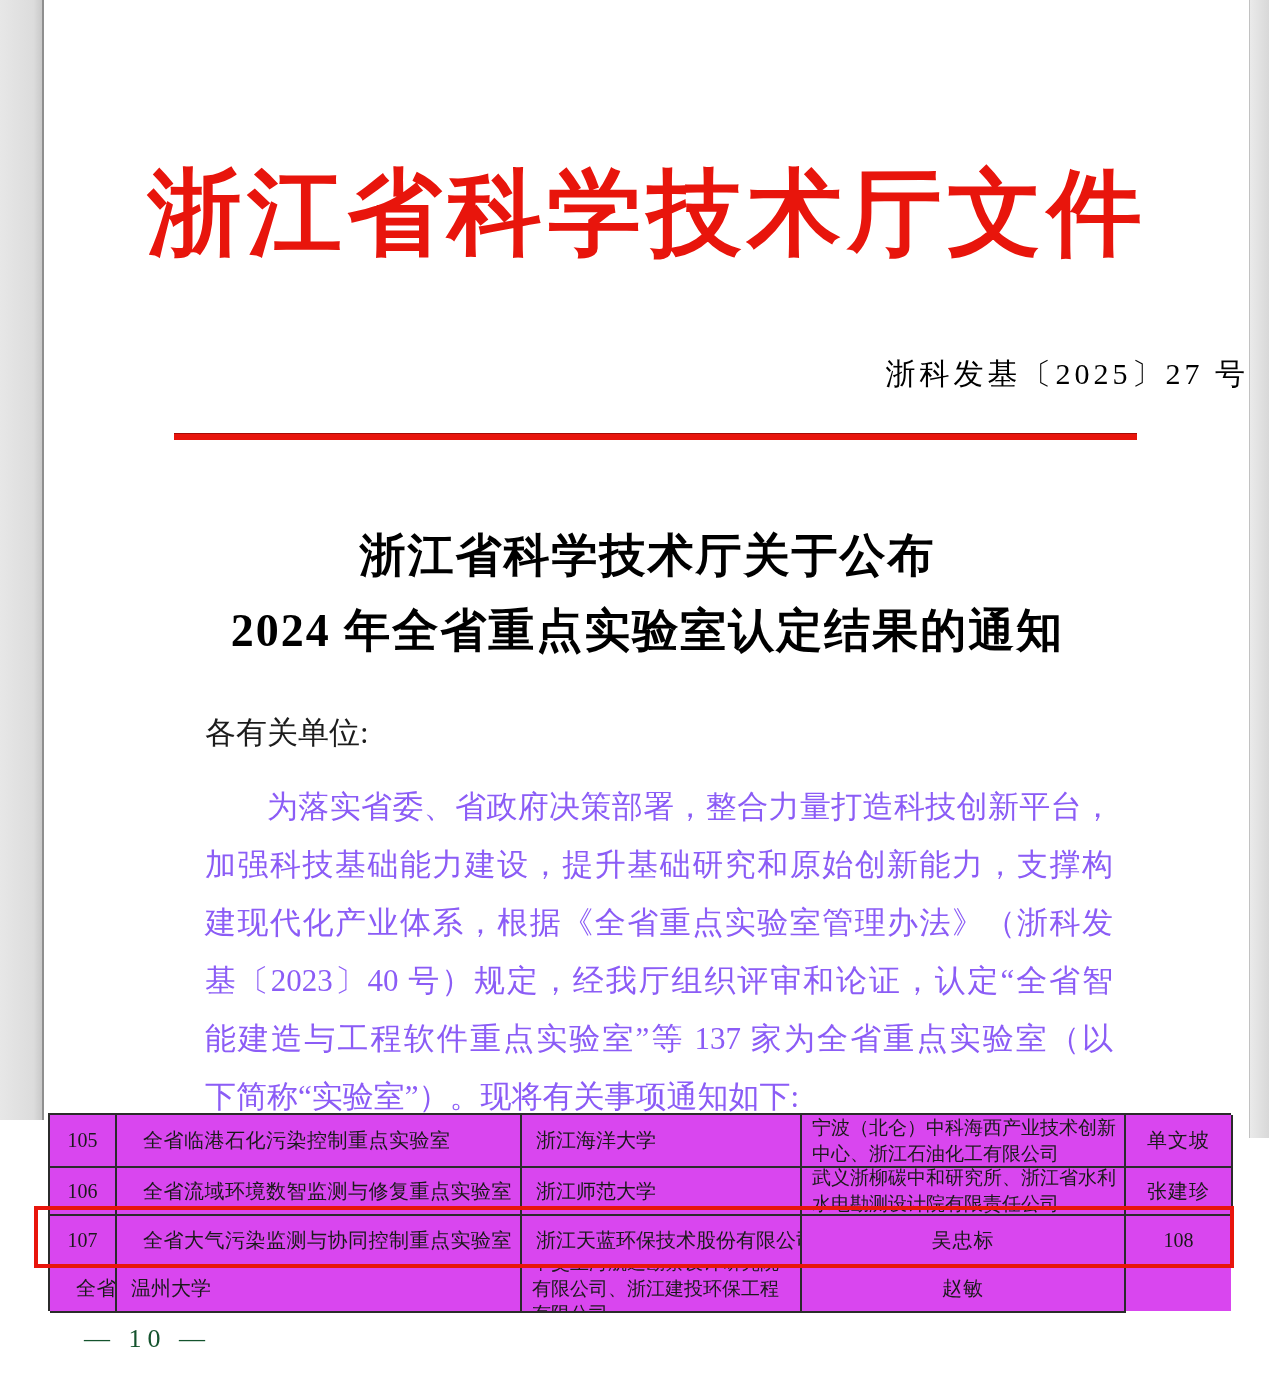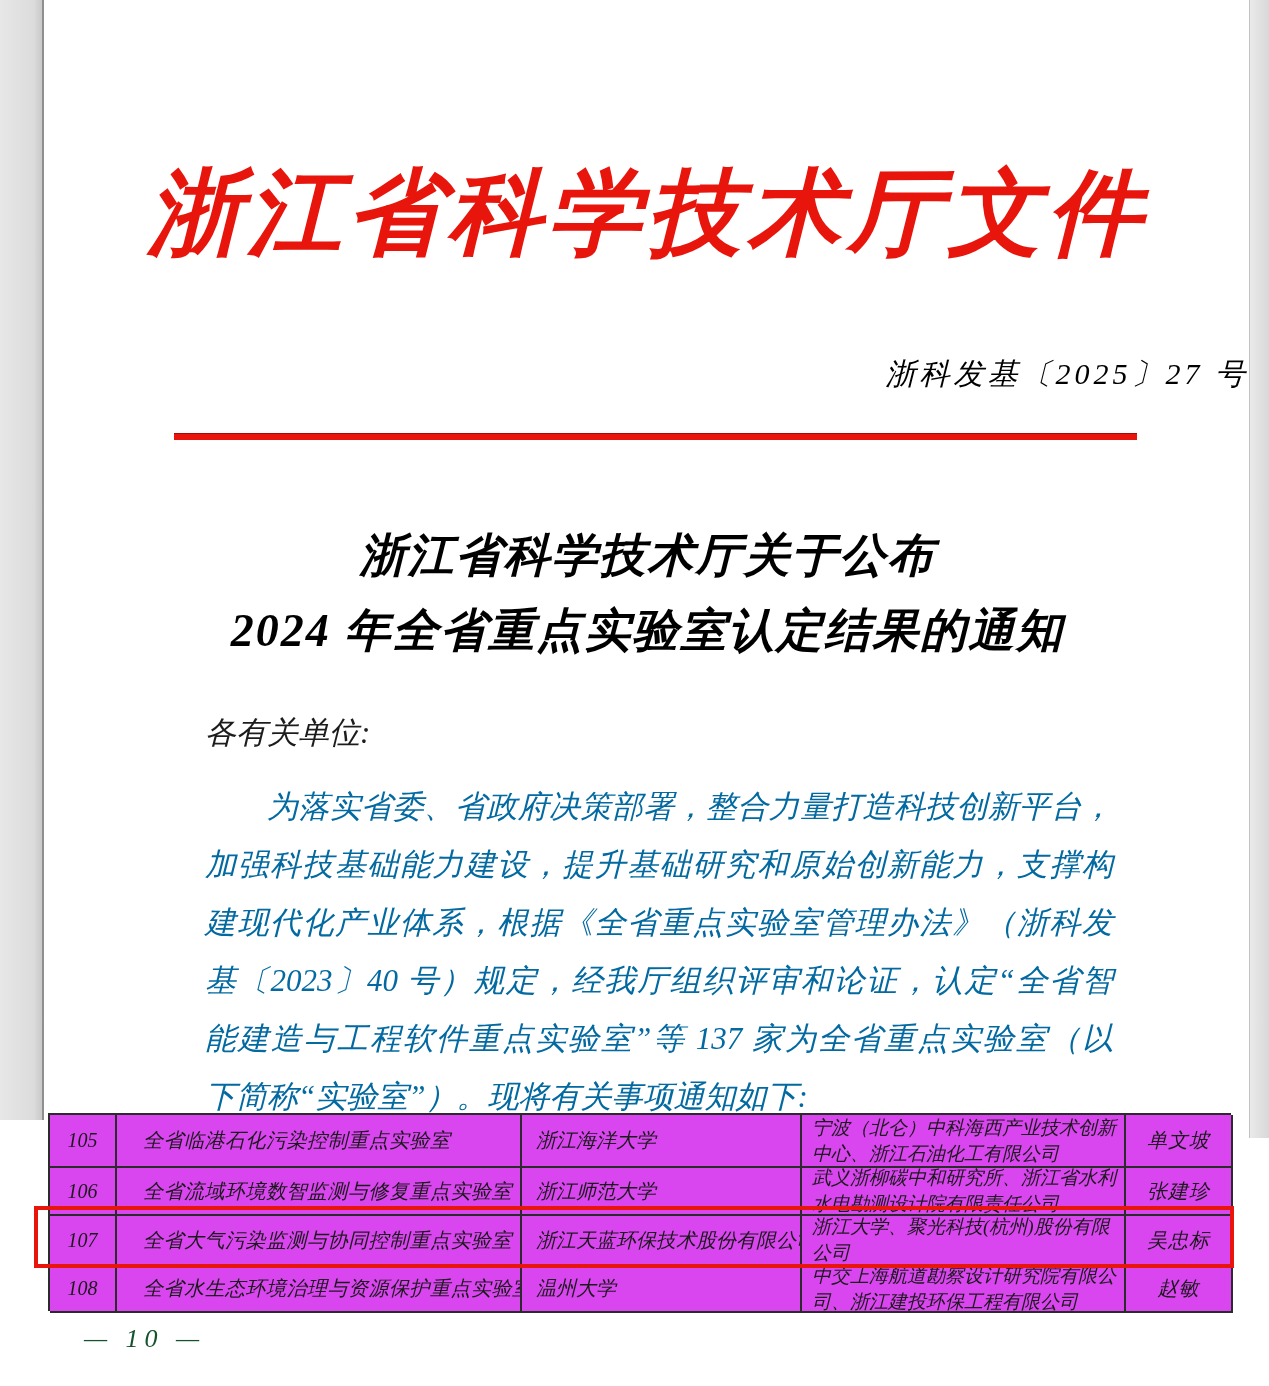--- a/index.html
+++ b/index.html
@@ -7,21 +7,20 @@
   body {
     font-family: "Liberation Serif", "DejaVu Serif", serif;
     color: #1c1c1c;
   }
   .canvas {
     position: relative;
     width: 1269px;
     height: 1378px;
     background: #ffffff;
     overflow: hidden;
-    font-style: italic;
   }
   
   .edge-left {
     position: absolute; left: 0; top: 0;
     width: 44px; height: 1120px;
     background: linear-gradient(to right, #e7e7e7, #dcdcdc 80%, #c9c9c9);
     border-right: 2px solid #8f8f8f;
   }
   .edge-right {
     position: absolute; left: 1249px; top: 0;
@@ -69,21 +68,21 @@
   .salutation {
     position: absolute; top: 710px; left: 159px;
     font-size: 31px; line-height: 46px;
     color: #1c1c1c;
     white-space: nowrap;
   }
   .body-paragraph {
     position: absolute; top: 778px; left: 159px;
     width: 908px;
     font-size: 31px; line-height: 58px;
-    color: #0369a1;
+    color: #8b5cf6;
   }
   .para-line {
     text-align: justify;
     text-align-last: justify;
     white-space: nowrap;
   }
   .para-line.first { text-indent: 62px; }
   .para-line.last { text-align-last: left; }
   
   .table-wrap {
@@ -170,21 +169,20 @@
 
     <div class="cell center">106</div>
     <div class="cell lab">全省流域环境数智监测与修复重点实验室</div>
     <div class="cell inst">浙江师范大学</div>
     <div class="cell partners">武义浙柳碳中和研究所、浙江省水利水电勘测设计院有限责任公司</div>
     <div class="cell center person">张建珍</div>
 
     <div class="cell center">107</div>
     <div class="cell lab">全省大气污染监测与协同控制重点实验室</div>
     <div class="cell inst">浙江天蓝环保技术股份有限公司</div>
-    <div class="cell partners">浙江大学、聚光科技(杭州)股份有限公司</div>
     <div class="cell center person">吴忠标</div>
 
     <div class="cell center">108</div>
     <div class="cell lab">全省水生态环境治理与资源保护重点实验室</div>
     <div class="cell inst">温州大学</div>
     <div class="cell partners">中交上海航道勘察设计研究院有限公司、浙江建投环保工程有限公司</div>
     <div class="cell center person">赵敏</div>
   </div>
 
   <div class="highlight-box"></div>

